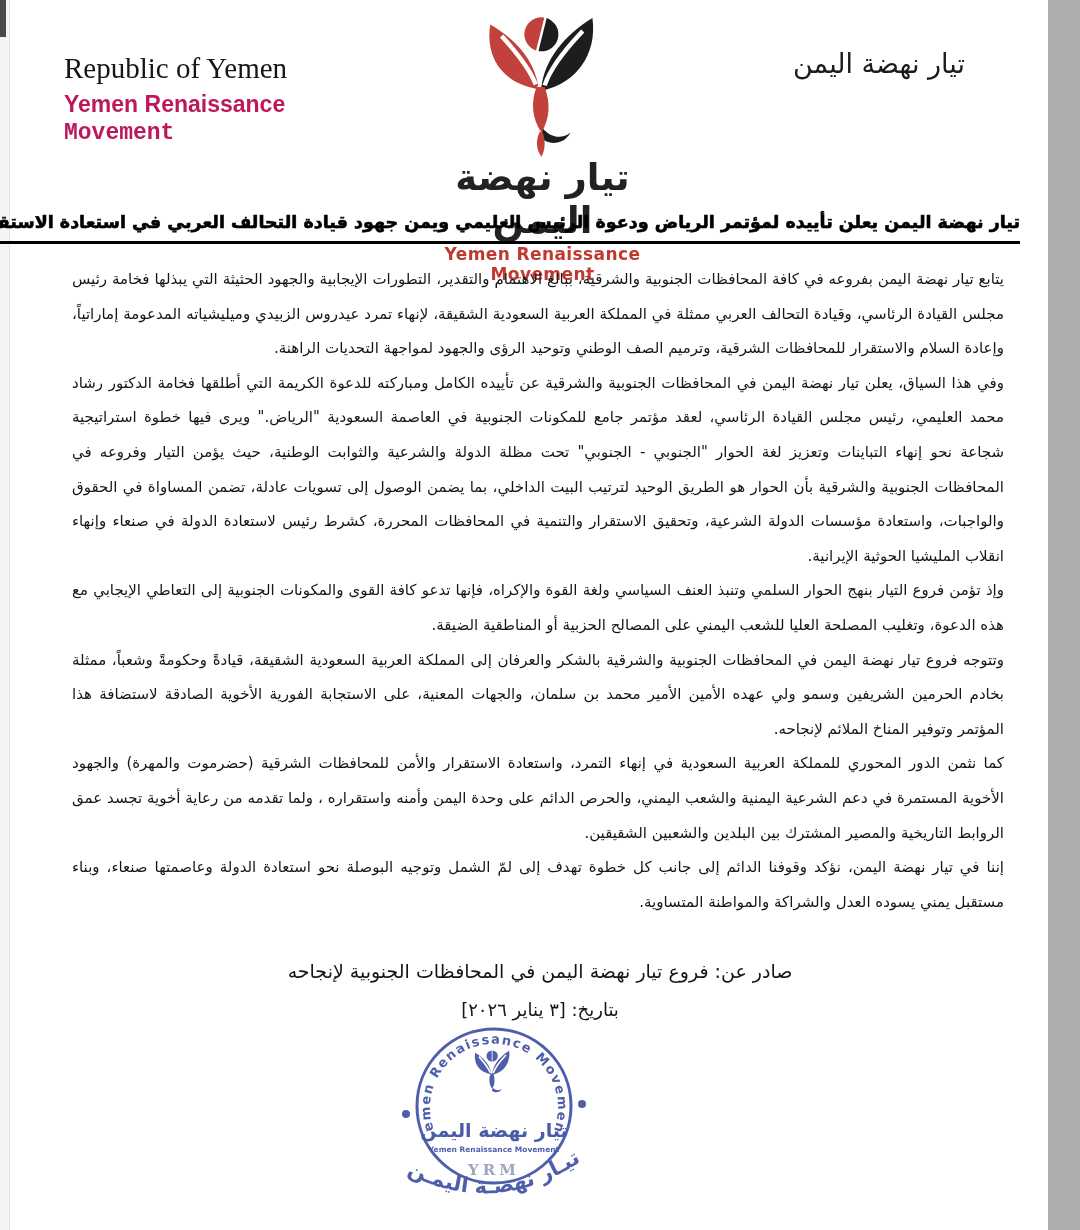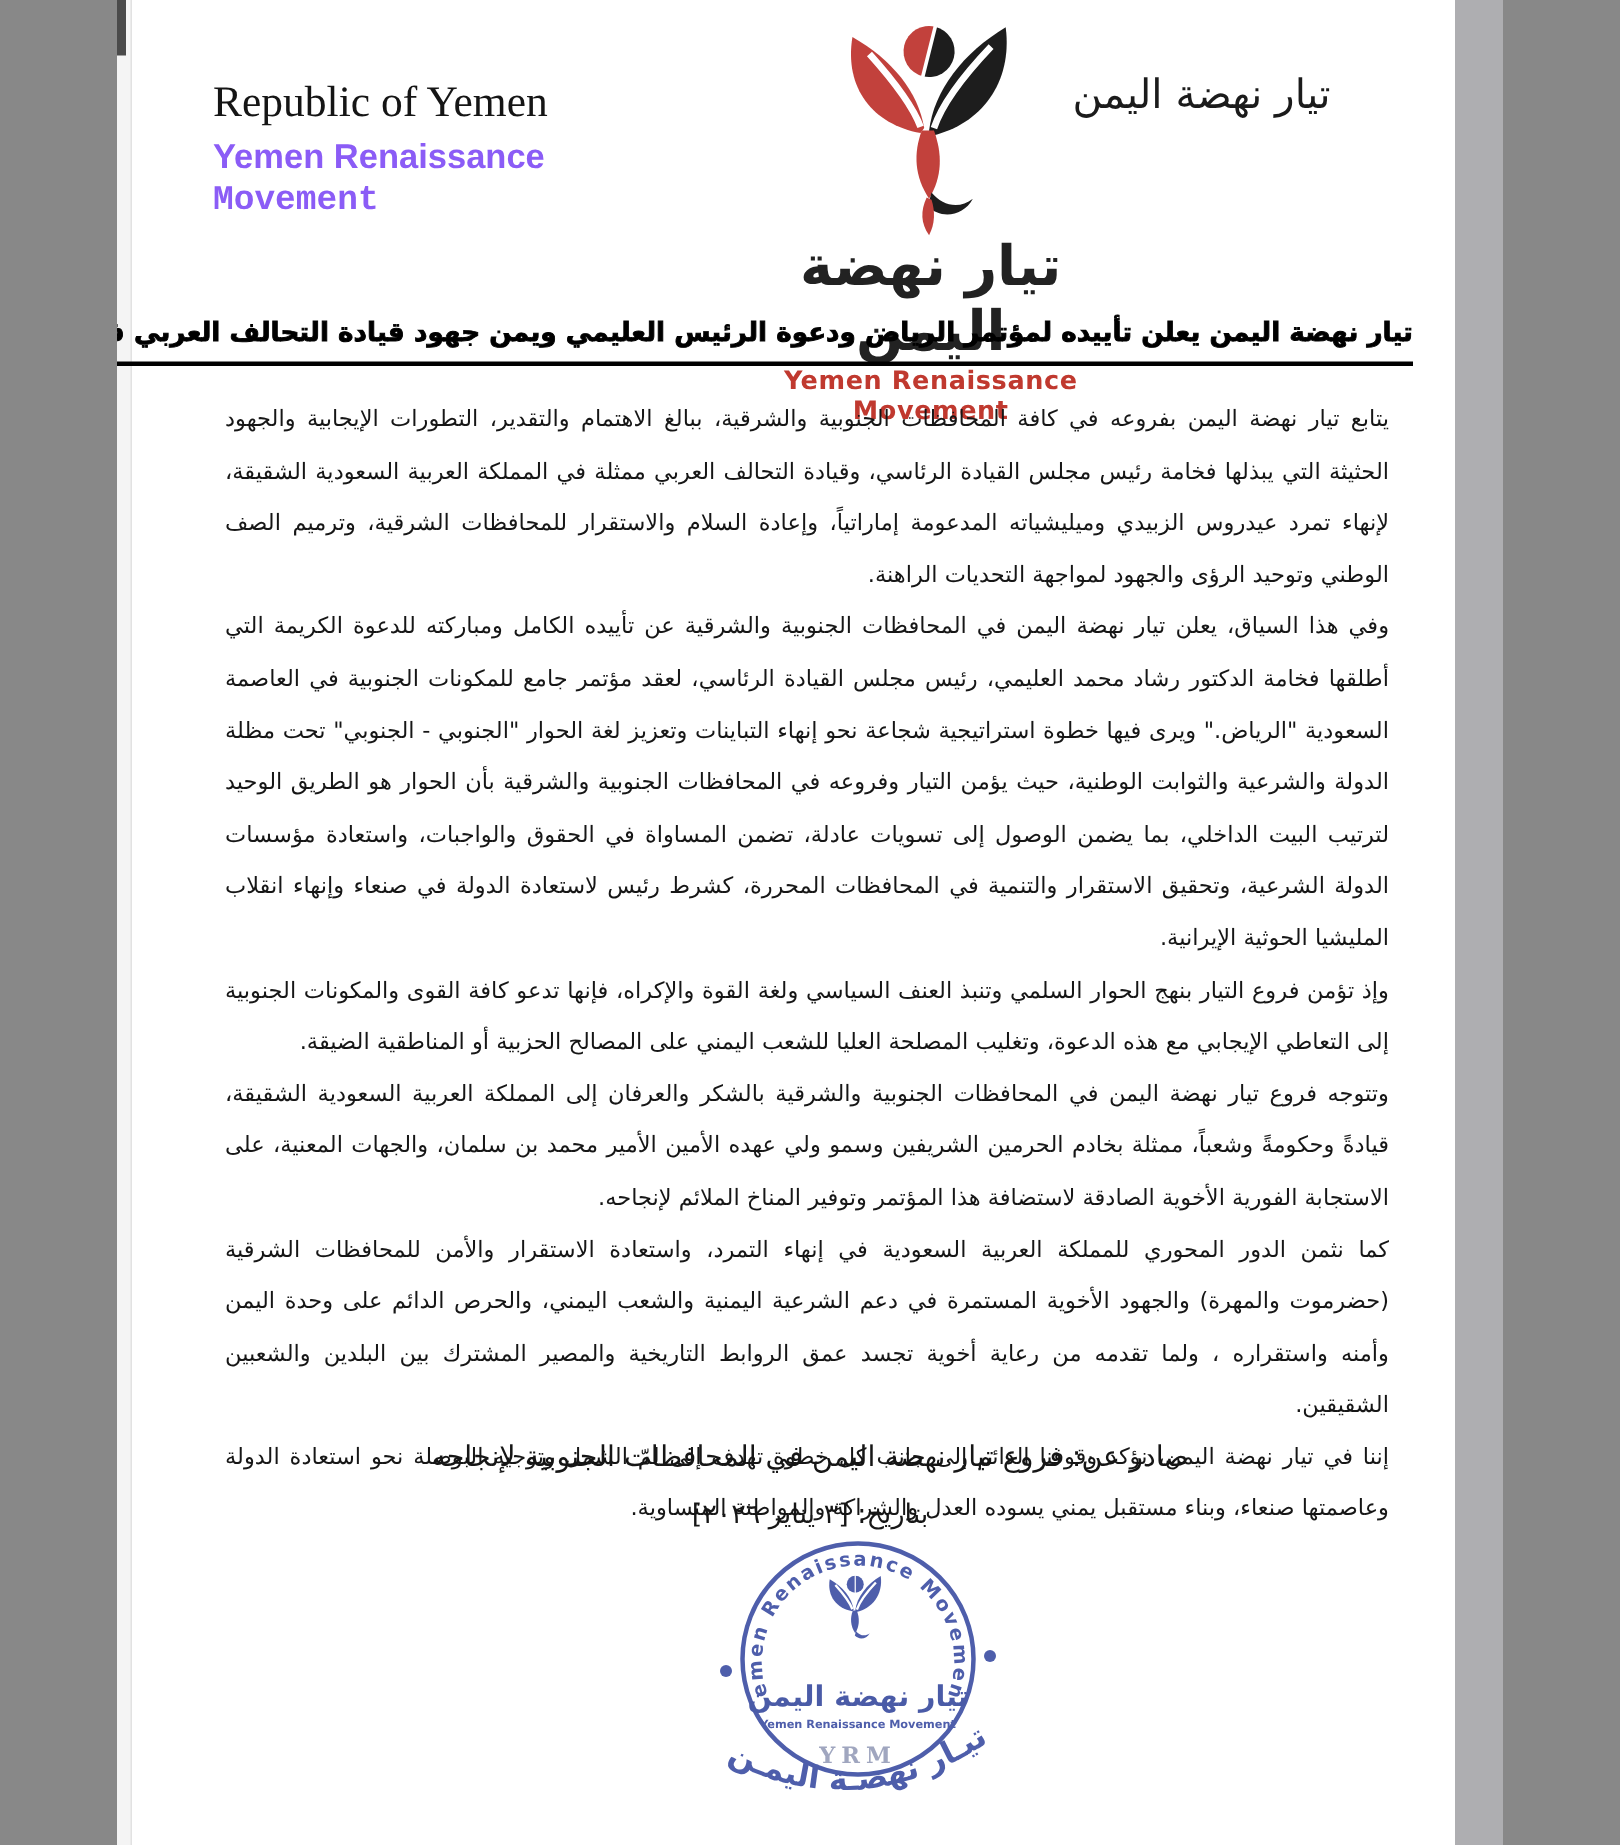--- a/index.html
+++ b/index.html
@@ -1,30 +1,30 @@
 <!DOCTYPE html>
 <html lang="ar"><head>
 <meta charset="utf-8">
 <style>
   * { margin:0; padding:0; box-sizing:border-box; }
   html,body { background:#888; }
   .page {
-    position:relative; width:924px; height:1230px; margin:0 auto;
+    position:relative; width:1080px; height:1230px; margin:0 auto;
     background:#ffffff; overflow:hidden;
     font-family:"DejaVu Sans", sans-serif; color:#1a1a1a;
   }
   
   .edge-left  { position:absolute; left:0; top:0; width:10px; height:100%; background:#f4f4f4; border-right:1px solid #e2e2e2; }
   .edge-right { position:absolute; right:0; top:0; width:32px; height:100%; background:#aeaeb1; }
   .corner-mark{ position:absolute; left:0; top:0; width:6px; height:37px; background:#4a4a4a; }
 
   
   .hdr-left { position:absolute; left:64px; top:52px; }
   .hdr-left .rep { font-family:"Liberation Serif","DejaVu Serif",serif; font-size:29px; color:#151515; }
-  .hdr-left .mov { font-family:"Liberation Sans","DejaVu Sans",sans-serif; font-weight:bold; font-size:23px; margin-top:6px; color:#8b5cf6; }
+  .hdr-left .mov { font-family:"Liberation Sans","DejaVu Sans",sans-serif; font-weight:bold; font-size:23px; margin-top:6px; color:#be185d; }
   .hdr-left .mov2{ margin-top:2px;font-family:Liberation Mono, monospace; }
 
   .hdr-center { position:absolute; left:405px; top:10px; width:275px; text-align:center; }
   .hdr-center svg { display:block; margin:0 auto; }
   .logo-ar { font-size:37px; font-weight:bold; color:#222; direction:rtl; letter-spacing:0px; margin-top:-4px; }
   .logo-en { font-size:17px; font-weight:bold; color:#c0392f; margin-top:2px; letter-spacing:.4px; }
 
   .hdr-right { position:absolute; right:76px; top:34px; width:250px; text-align:center; direction:rtl; }
   .hdr-right .gov { font-size:33px; color:#111; font-family:"DejaVu Sans",sans-serif; }
   .hdr-right .org { font-size:27px; color:#1b1b1b; margin-top:14px; }

